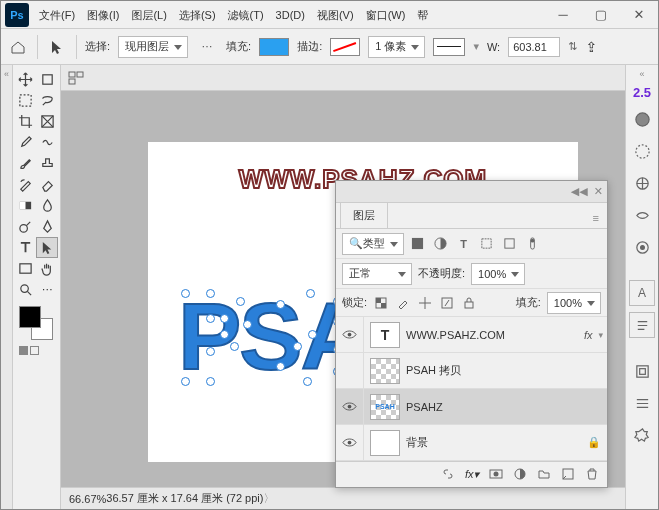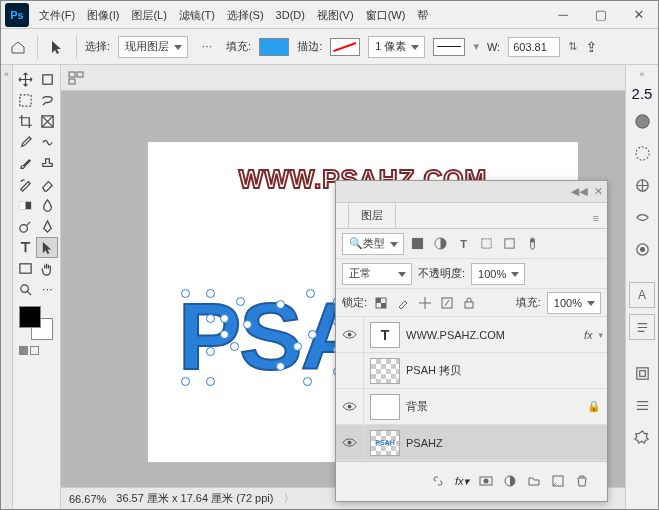--- a/index.html
+++ b/index.html
@@ -41,67 +41,67 @@
 .center{flex:1;display:flex;flex-direction:column;min-width:0;position:relative}
 .docbar{height:26px;background:#e8e8e8;border-bottom:1px solid #ccc;display:flex;align-items:center}
 .docbar-ic{width:30px;display:flex;justify-content:center}
 .doc-tab{height:26px;background:#f4f4f4;border-right:1px solid #ccc;padding:0 10px;display:flex;align-items:center;gap:6px}
 .doc-tab .x{color:#888}
 .canvas-wrap{flex:1;background:#b8b8b8;position:relative;overflow:hidden;display:flex;align-items:center;justify-content:center}
 .canvas{width:430px;height:320px;background:#fff;position:relative;margin-left:40px;margin-top:25px}
 .wm{position:absolute;top:22px;left:0;right:0;text-align:center;font-size:26px;font-weight:800;font-family:Arial;letter-spacing:1px;color:#fff;-webkit-text-stroke:2px #7a2a2a}
 .psa{position:absolute;left:30px;top:140px;font-family:Arial;font-weight:900;font-size:95px;color:#2a7fd8;-webkit-text-stroke:2px #1e5a9e;letter-spacing:-2px}
 .anchor{position:absolute;width:9px;height:9px;background:#fff;border:1.5px solid #2a7fd8;border-radius:50%}
-.status{height:22px;background:#e8e8e8;border-top:1px solid #ccc;display:flex;align-items:center;padding:4px 8px;gap:10px;color:#555}
+.status{height:22px;background:#e8e8e8;border-top:1px solid #ccc;display:flex;align-items:center;padding:4px 8px;color:#555}
 .rightdock{width:33px;background:#f0f0f0;border-left:1px solid #ccc;display:flex;flex-direction:column;align-items:center;padding-top:4px;gap:6px}
-.rightdock .badge{color:#0f172a;font-weight:normal;font-size:15px}
+.rightdock .badge{color:#6d28d9;font-weight:bold;font-size:13px}
 .rd-ic{width:26px;height:26px;display:flex;align-items:center;justify-content:center;color:#666}
 .rd-ic svg{width:17px;height:17px;stroke:#666;fill:none;stroke-width:1.3}
 
 .panel{position:absolute;left:335px;top:180px;width:273px;background:#f0f0f0;border:1px solid #999;box-shadow:0 2px 8px rgba(0,0,0,.25);z-index:50}
 .p-head{height:22px;background:#e4e4e4;display:flex;align-items:center;justify-content:flex-end;padding:0 4px;gap:6px;border-bottom:1px solid #ccc}
 .p-head span{color:#888;cursor:default}
-.p-tabs{height:26px;display:flex;align-items:flex-end;border-bottom:1px solid #ccc;padding-left:12px}
+.p-tabs{height:26px;display:flex;align-items:flex-end;border-bottom:1px solid #ccc;padding-left:4px}
 .p-tab{padding:5px 12px 5px;background:#f0f0f0;border:1px solid #ccc;border-bottom:none;font-size:11px}
 .p-menu{margin-left:auto;padding:4px 8px;color:#888}
 .p-filter{height:30px;display:flex;align-items:center;gap:5px;padding:0 6px;border-bottom:1px solid #ddd}
 .p-filter .sel{min-width:60px;height:22px}
 .fic{width:18px;height:18px;display:flex;align-items:center;justify-content:center;color:#666}
 .fic svg{width:13px;height:13px}
 .p-blend{height:30px;display:flex;align-items:center;gap:6px;padding:0 6px;border-bottom:1px solid #ddd}
 .p-blend .sel{min-width:70px}
 .p-lock{height:28px;display:flex;align-items:center;gap:6px;padding:0 6px;border-bottom:1px solid #ddd}
 .p-lock .lic{width:16px;height:16px;display:flex;align-items:center;justify-content:center;color:#666}
 .layers{max-height:160px;overflow:auto}
 .layer{height:36px;display:flex;align-items:center;border-bottom:1px solid #ddd}
 .layer.sel-l{background:#d4d4d4}
 .eye{width:28px;height:100%;display:flex;align-items:center;justify-content:center;border-right:1px solid #ddd;color:#555}
 .eye svg{width:15px;height:15px}
 .thumb{width:30px;height:26px;margin:0 6px;background:#fff;border:1px solid #aaa;display:flex;align-items:center;justify-content:center;overflow:hidden}
 .thumb.checker{background:repeating-conic-gradient(#ccc 0 25%,#fff 0 50%) 0 0/10px 10px}
 .lname{flex:1}
 .fx{margin-right:6px;font-style:italic;color:#555}
-.p-foot{height:40px;display:flex;align-items:center;justify-content:flex-end;gap:10px;padding:0 18px;border-top:1px solid #ccc;color:#666}
+.p-foot{height:26px;display:flex;align-items:center;justify-content:flex-end;gap:10px;padding:0 8px;border-top:1px solid #ccc;color:#666}
 .p-foot svg{width:14px;height:14px}
 .lock-ic{margin-right:6px;color:#666}
 .chev{font-size:9px;color:#888;margin-right:4px}
 </style>
 </head>
 <body>
 
 <div class="win">
 
   <div class="titlebar">
     <div class="app-icon">Ps</div>
     <div class="menubar">
       <span>文件(F)</span>
       <span>图像(I)</span>
       <span>图层(L)</span>
+      <span>选择(S)</span>
       <span>滤镜(T)</span>
-      <span>选择(S)</span>
       <span>3D(D)</span>
       <span>视图(V)</span>
       <span>窗口(W)</span>
       <span>帮</span>
     </div>
     <div class="winbtns">
       <div class="winbtn">─</div>
       <div class="winbtn">▢</div>
       <div class="winbtn">✕</div>
     </div>
@@ -499,42 +499,42 @@
       <div class="thumb" style="font-weight:bold;font-size:14px">T</div>
       <div class="lname">WWW.PSAHZ.COM</div>
       <span class="fx">fx</span>
         <span class="chev">▾</span>
     </div>
     <div class="layer">
       <div class="eye"></div>
       <div class="thumb checker"></div>
       <div class="lname">PSAH 拷贝</div>
     </div>
+    <div class="layer sel-l">
+      <div class="eye">
+          <svg viewBox="0 0 16 16">
+            <path d="M1 8c3-5 11-5 14 0-3 5-11 5-14 0z" fill="none" stroke="#555"></path>
+            <circle cx="8" cy="8" r="2" fill="#555"></circle>
+          </svg>
+        </div>
+      <div class="thumb checker">
+          <span style="font-size:7px;font-weight:bold;color:#2a7fd8">PSAH</span>
+        </div>
+      <div class="lname">PSAHZ</div>
+    </div>
     <div class="layer">
       <div class="eye">
           <svg viewBox="0 0 16 16">
             <path d="M1 8c3-5 11-5 14 0-3 5-11 5-14 0z" fill="none" stroke="#555"></path>
             <circle cx="8" cy="8" r="2" fill="#555"></circle>
           </svg>
         </div>
       <div class="thumb"></div>
       <div class="lname">背景</div>
       <span class="lock-ic">🔒</span>
-    </div>
-    <div class="layer sel-l">
-      <div class="eye">
-          <svg viewBox="0 0 16 16">
-            <path d="M1 8c3-5 11-5 14 0-3 5-11 5-14 0z" fill="none" stroke="#555"></path>
-            <circle cx="8" cy="8" r="2" fill="#555"></circle>
-          </svg>
-        </div>
-      <div class="thumb checker">
-          <span style="font-size:7px;font-weight:bold;color:#2a7fd8">PSAH</span>
-        </div>
-      <div class="lname">PSAHZ</div>
     </div>
   </div>
   <div class="p-foot">
     <span><svg viewBox="0 0 14 14">
           <path d="M5 7a2 2 0 0 1 0-4h2M9 7a2 2 0 0 1 0 4H7" fill="none" stroke="#666"></path>
         </svg></span>
     <span style="font-style:italic">fx<small>▾</small></span>
     <span><svg viewBox="0 0 14 14">
           <rect x="1" y="3" width="12" height="8" fill="none" stroke="#666"></rect>
           <circle cx="7" cy="7" r="2.5" fill="#666"></circle>

